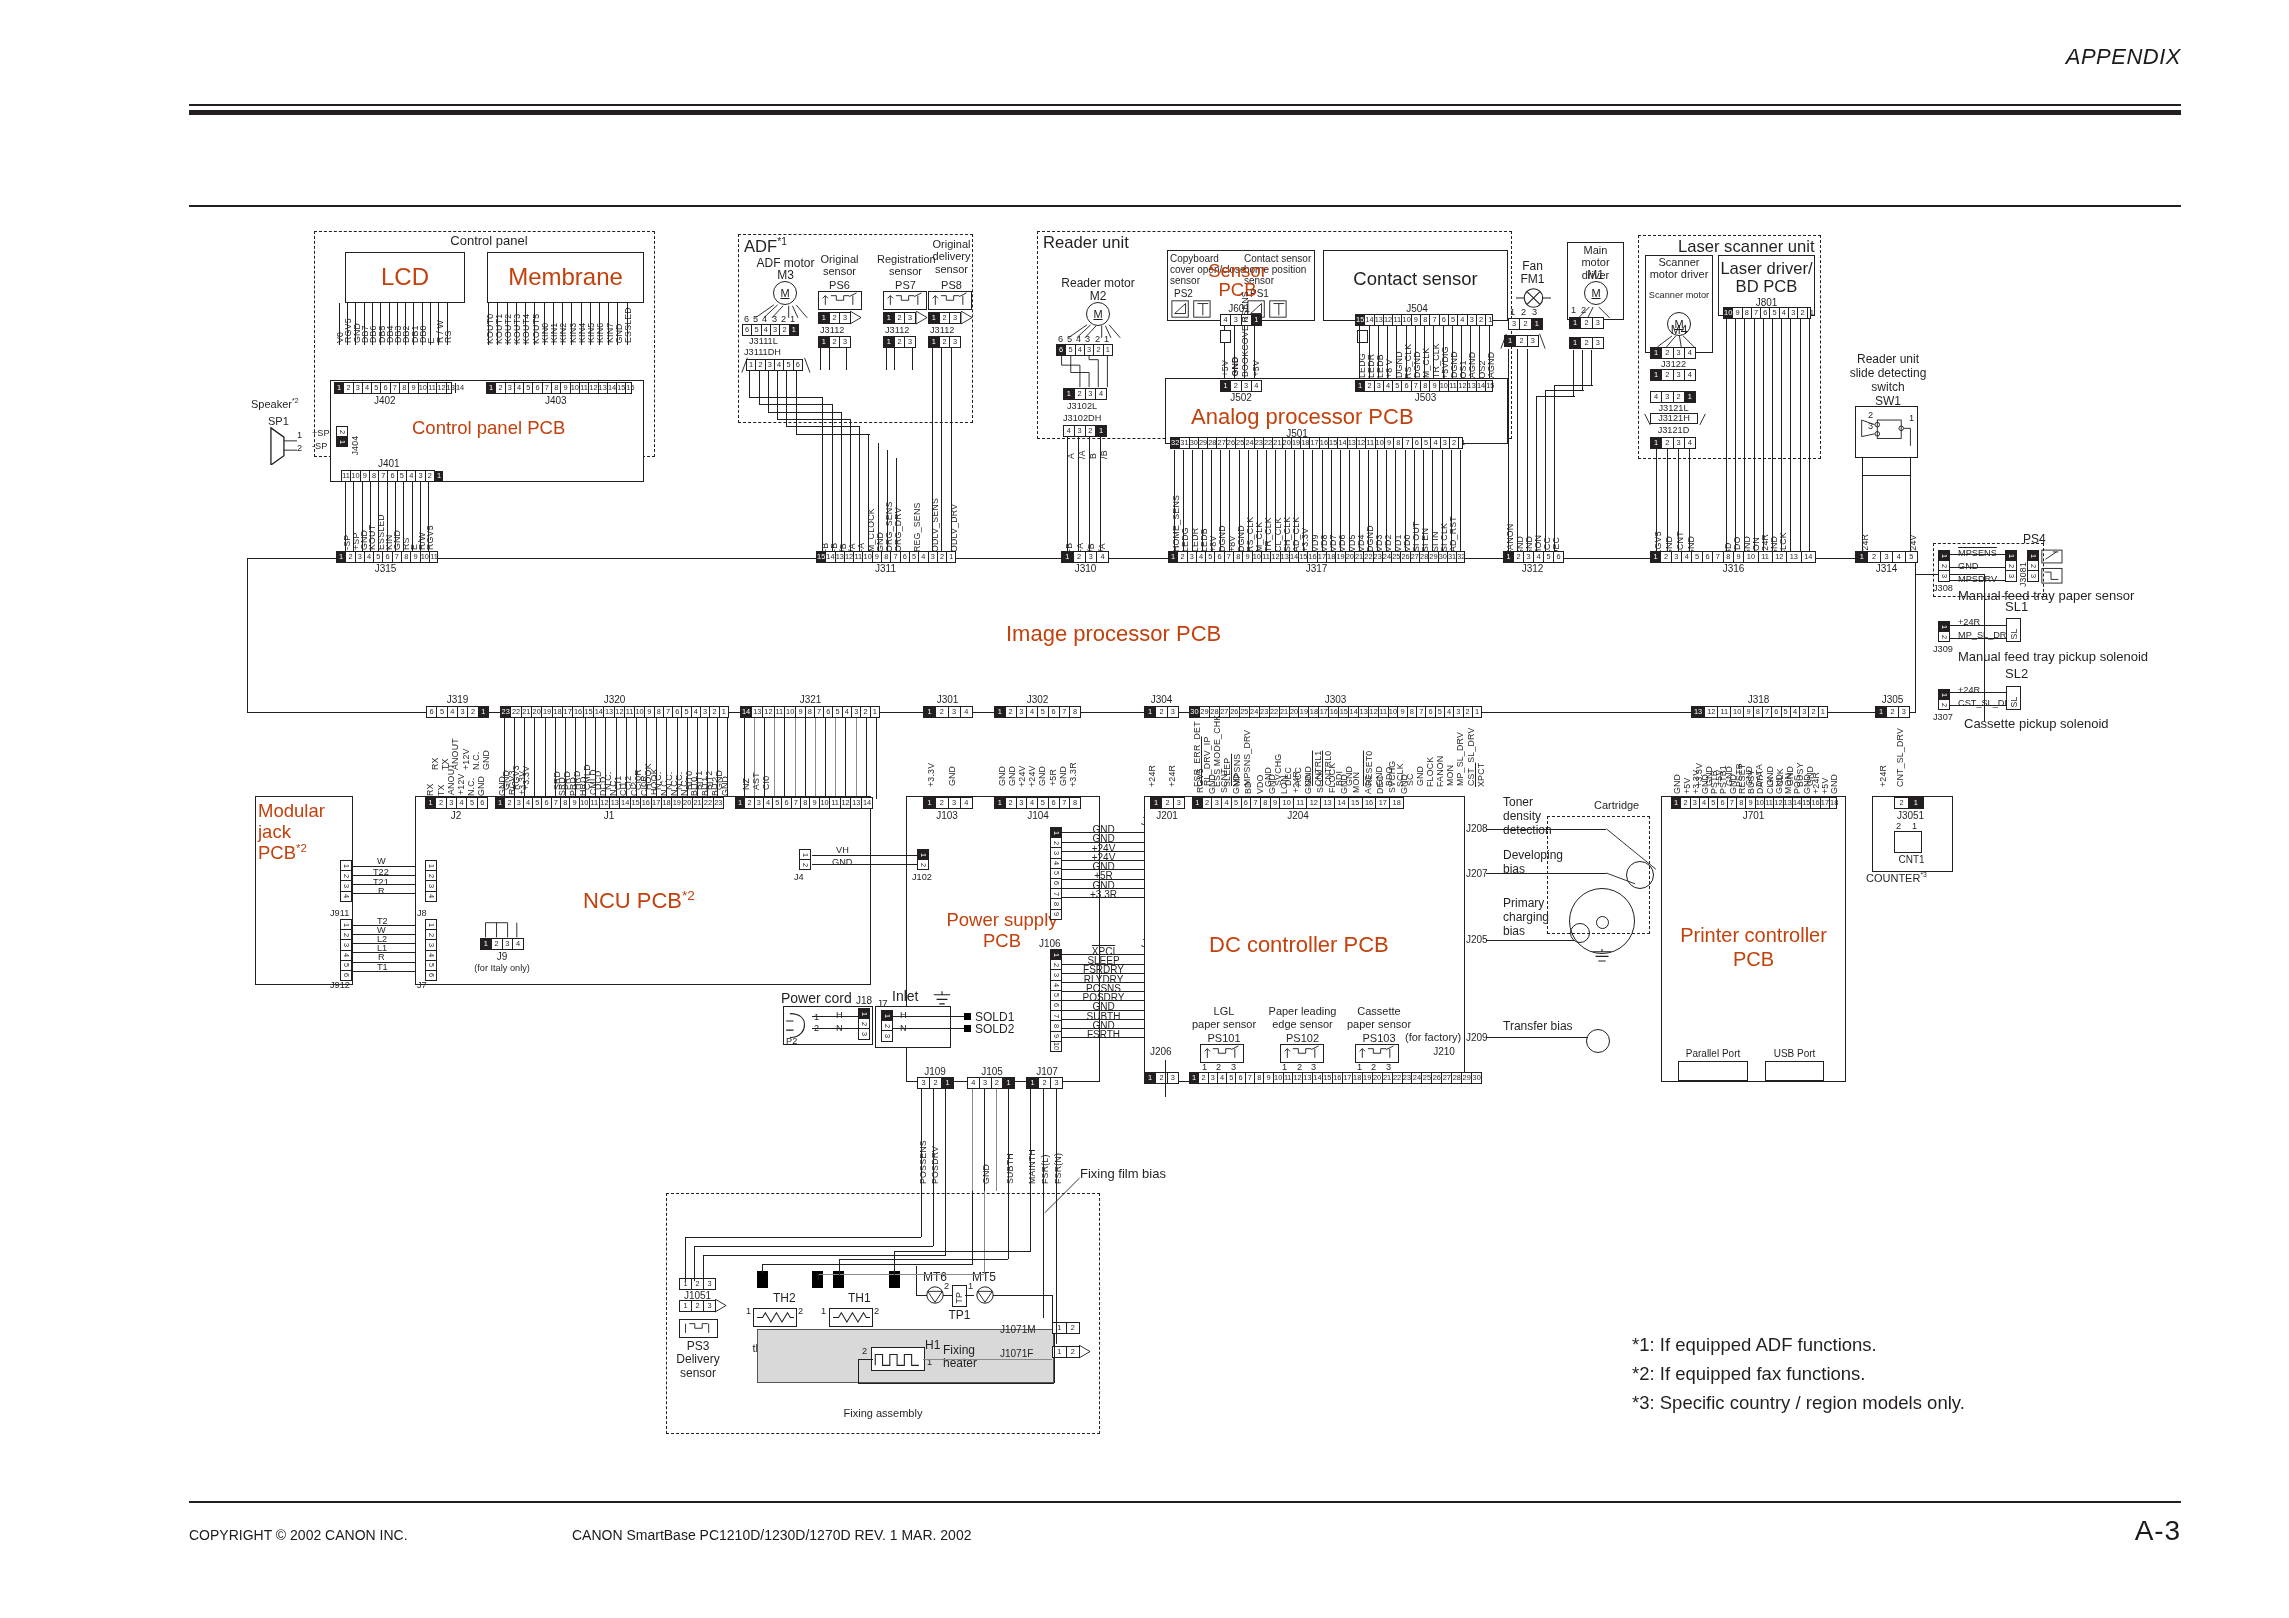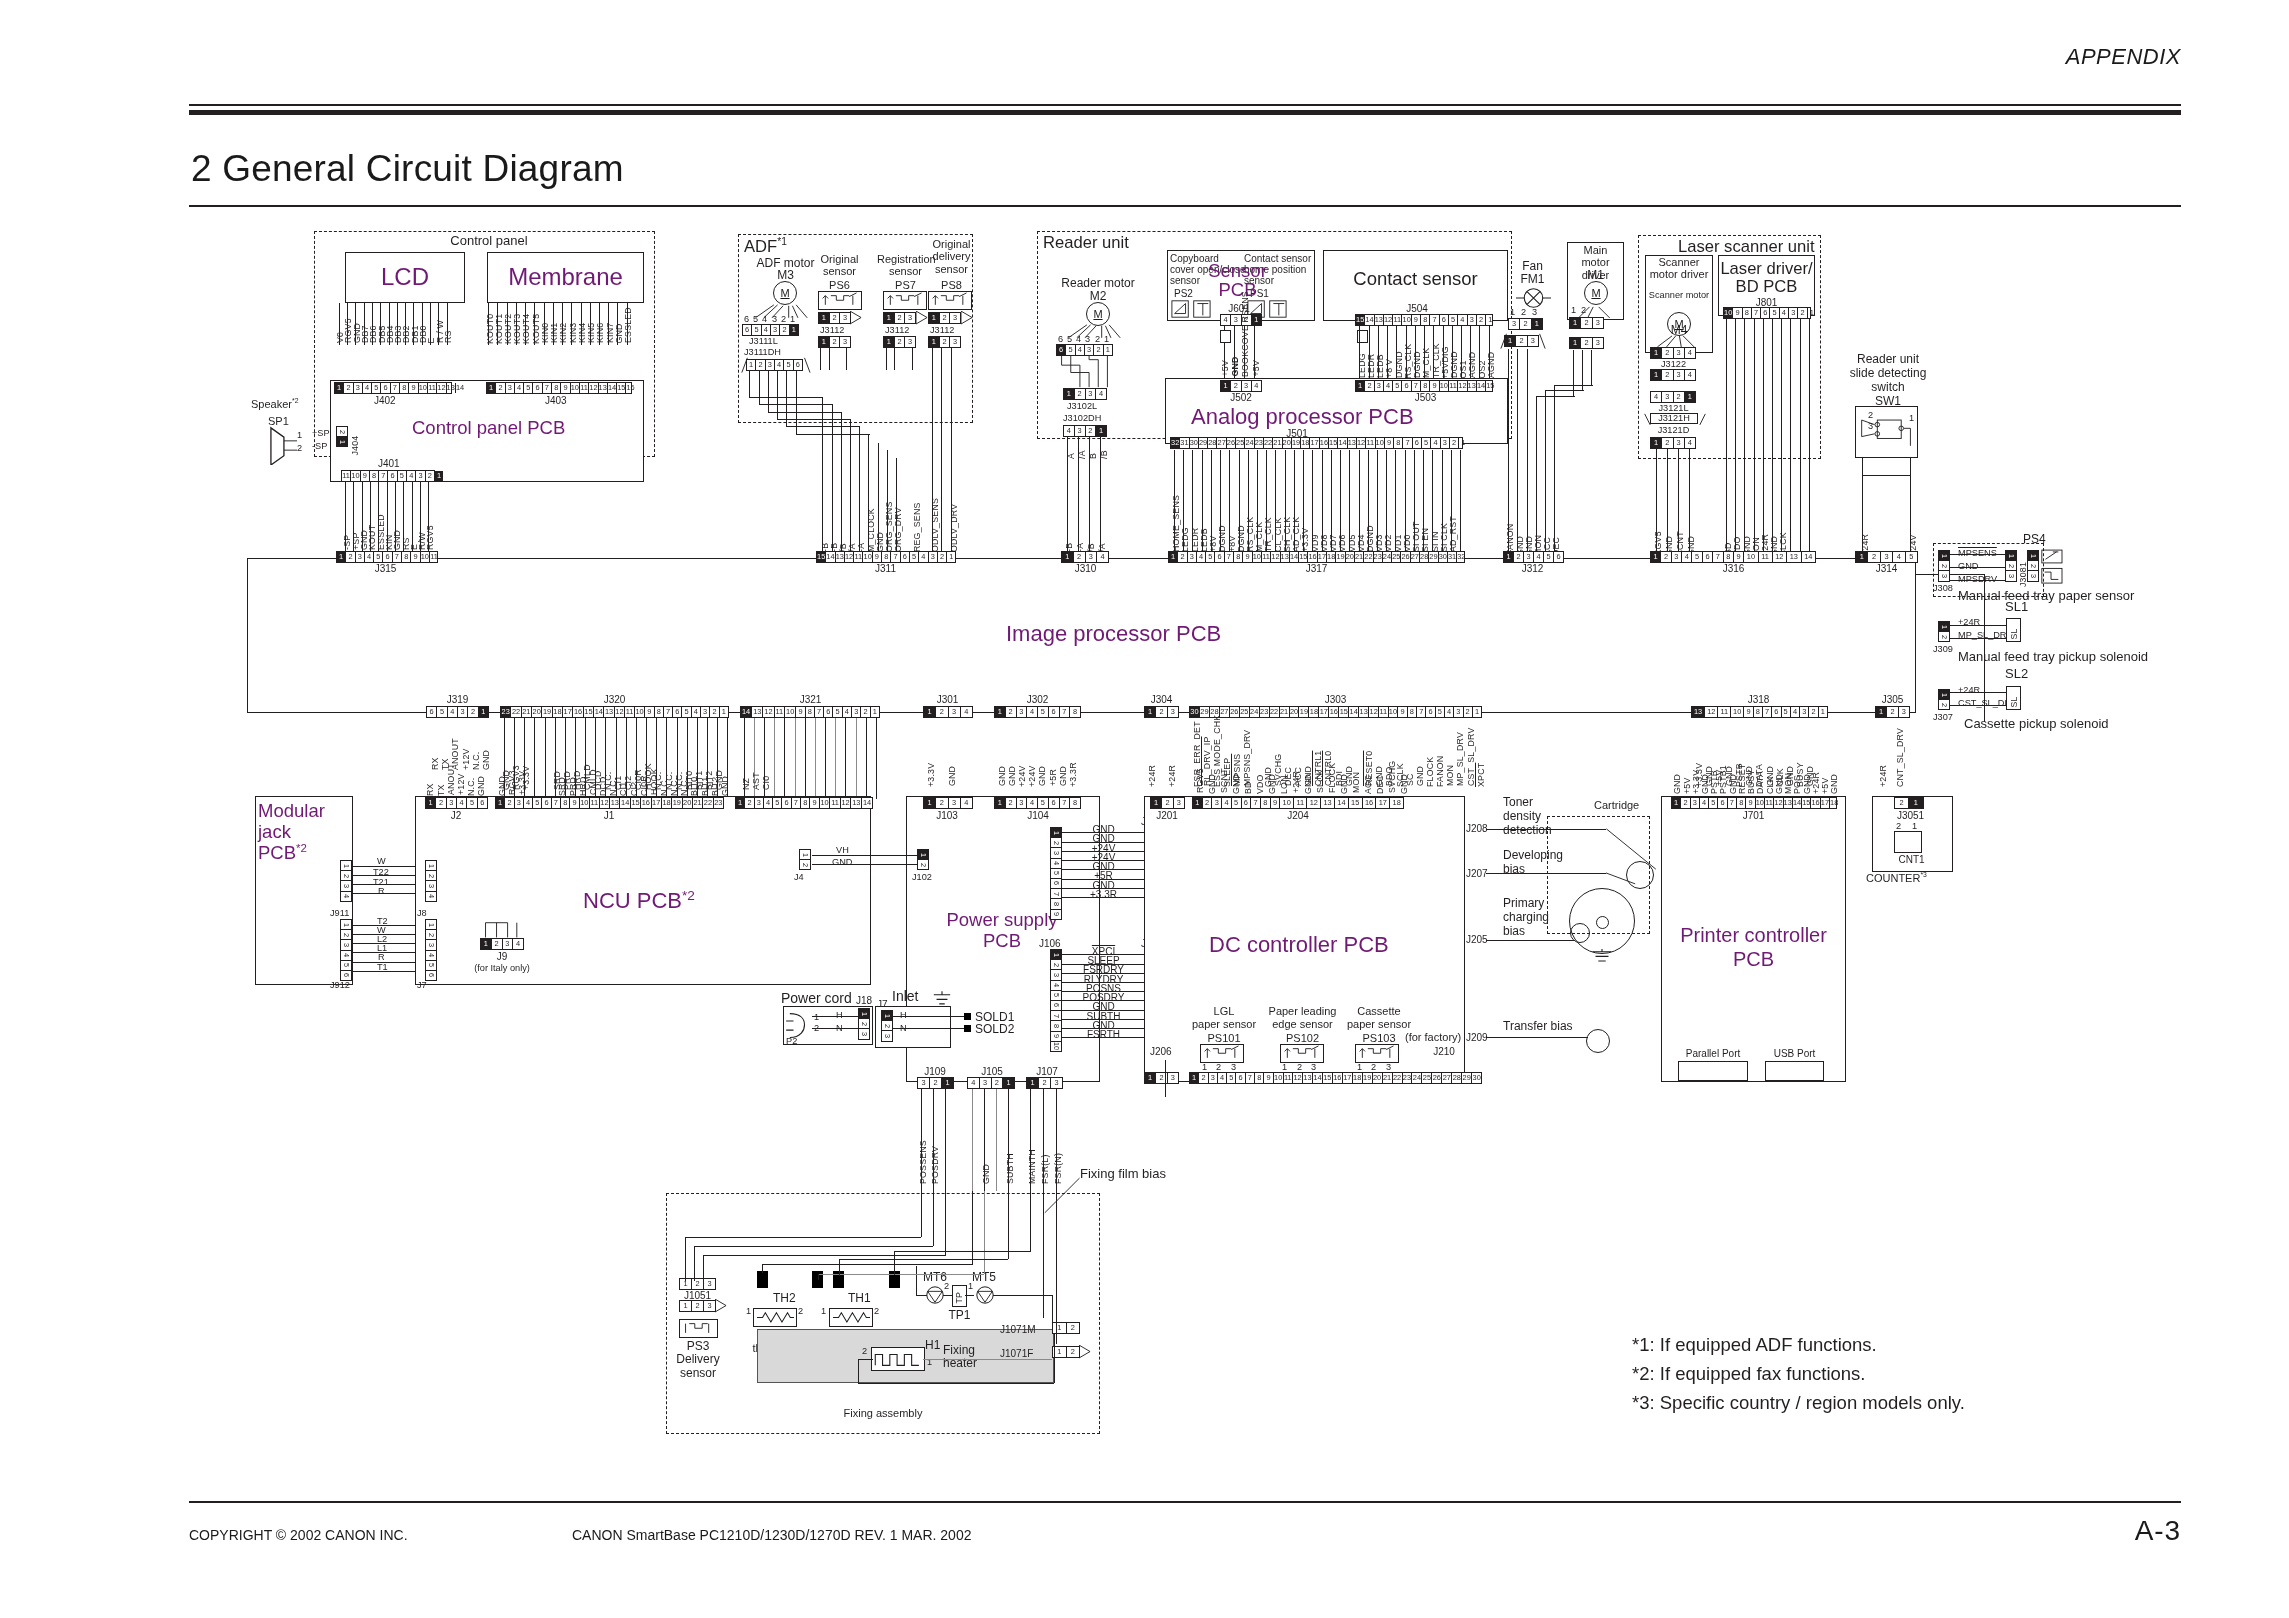--- a/index.html
+++ b/index.html
@@ -40,40 +40,39 @@
   .conn.v{flex-direction:column;width:12px;height:auto;}
   .conn.v > i{border-right:none;border-bottom:0.9px solid #231f20;min-height:9.2px;
               writing-mode:vertical-rl;}
   .conn.v > i:last-child{border-bottom:none;}
 
   
   .vt{position:absolute;writing-mode:vertical-rl;transform:rotate(180deg);
       font-size:8.8px;white-space:nowrap;color:#231f20;letter-spacing:0.2px;}
   .ov{text-decoration:overline;}
 
-  .pcbname{position:absolute;color:#701a75;white-space:nowrap;}
+  .pcbname{position:absolute;color:#c2410c;white-space:nowrap;}
   .sup{font-size:.62em;vertical-align:super;}
 
   .circ{position:absolute;border:1.3px solid #231f20;border-radius:50%;box-sizing:border-box;}
   .motor{position:absolute;width:24px;height:24px;border:1.3px solid #231f20;border-radius:50%;
          font-size:11px;line-height:22px;text-align:center;box-sizing:border-box;}
   .motor u{text-decoration:underline;}
 
   .grayband{position:absolute;background:#d9d9d9;border:0.9px solid #555;box-sizing:border-box;}
   .blk{position:absolute;background:#000;}
 </style>
 </head>
 <body>
 
 <div class="pg">
 
   <div class="appendix">APPENDIX</div>
   <div class="hrule-thin"></div>
   <div class="hrule-thick"></div>
-  <div class="title">2 General Circuit Diagram</div>
   <div class="title-rule"></div>
 
   <div class="dash" style="left:314px;top:231px;width:341px;height:226px;"></div>
   <div class="lbl t14 c" style="left:406px;top:234px;width:166px;">Control panel</div>
 
   <div class="box" style="left:345px;top:252px;width:120px;height:51px;"></div>
   <div class="pcbname t26" style="left:345px;top:263px;width:120px;text-align:center;">LCD</div>
 
   <div class="box" style="left:487px;top:252px;width:157px;height:51px;"></div>
   <div class="pcbname t26" style="left:487px;top:263px;width:157px;text-align:center;">Membrane</div>

